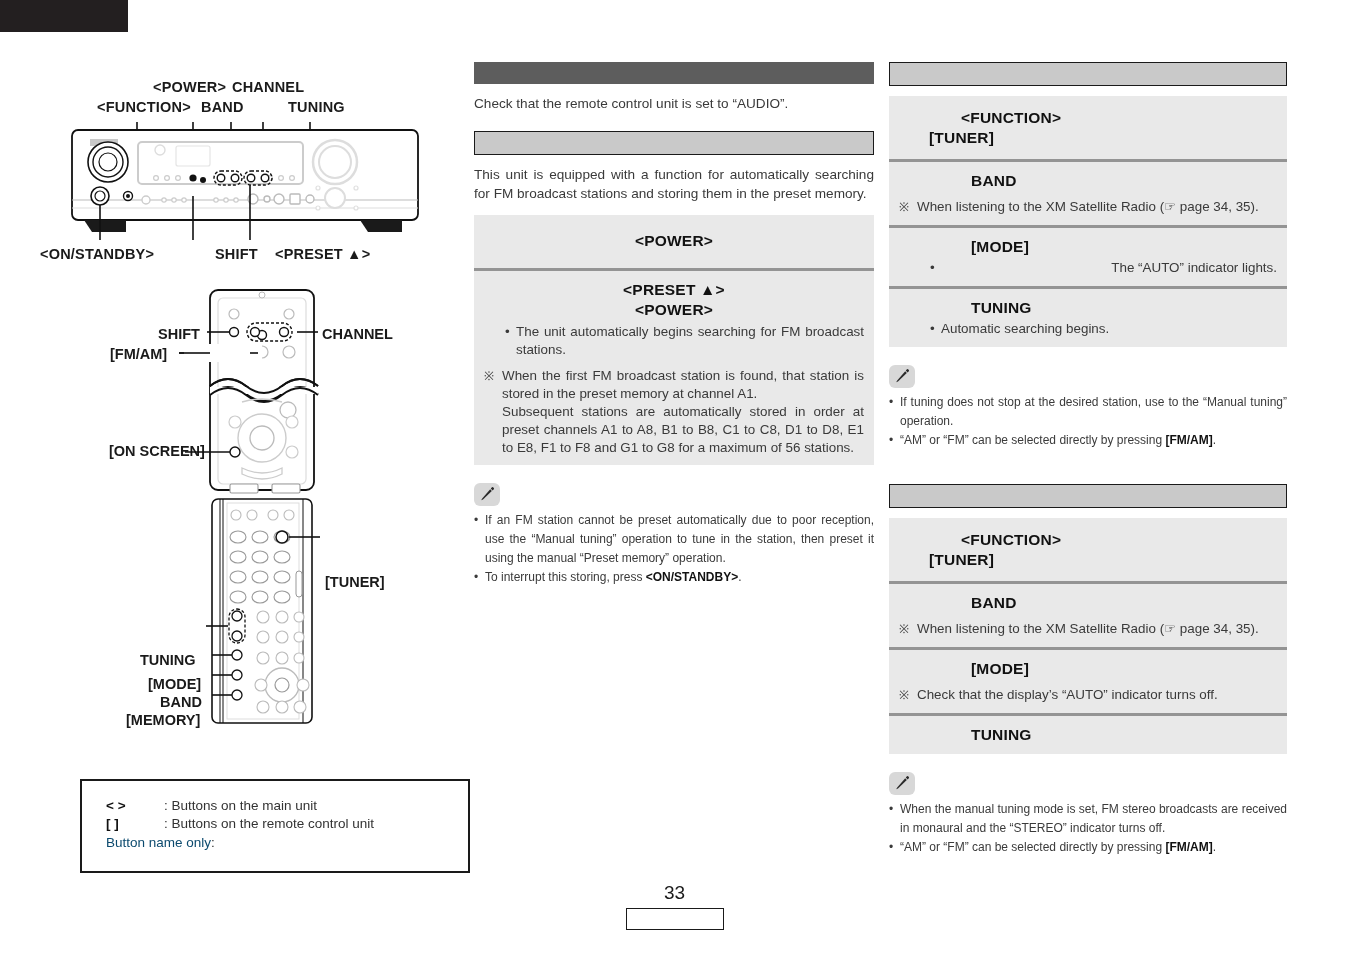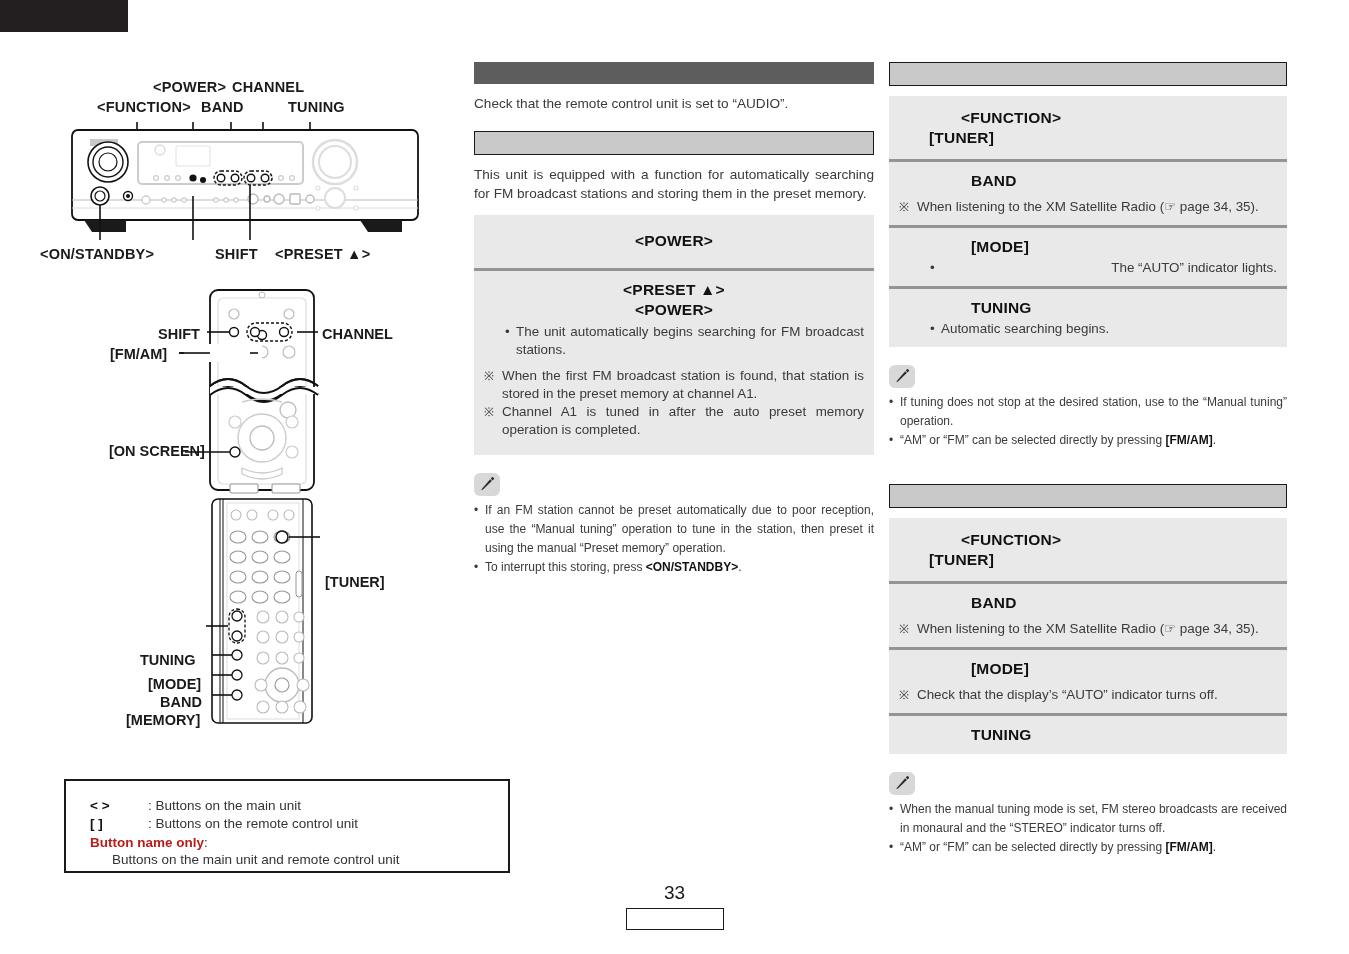--- a/index.html
+++ b/index.html
@@ -21,28 +21,28 @@
 
   .unit-wrap{position:relative;margin-top:2px;}
   .unit-callouts-bot{position:relative;height:26px;}
 
   
   .remote-block{position:relative;margin-top:14px;}
   .rl{position:absolute;font-weight:bold;font-size:14.5px;white-space:nowrap;}
 
   
   .legend{
-    position:absolute;left:64px;top:779px;width:446px;height:94px;
+    position:absolute;left:80px;top:779px;width:390px;height:94px;
     border:2.5px solid #1a1a1a;background:#fff;box-sizing:border-box;
     padding:16px 10px 10px 24px;
   }
   .legend-row{font-size:13.5px;line-height:17.5px;color:#333;white-space:nowrap;}
   .legend-row .sym{display:inline-block;width:58px;font-weight:bold;color:#111;}
   .legend-row .sym2{display:inline-block;width:58px;font-weight:bold;color:#111;}
-  .legend-strong{font-weight:bold;font-size:13.5px;color:#b91c1c;}
+  .legend-strong{font-weight:normal;font-size:13.5px;color:#0c4a6e;}
   .legend-indent{padding-left:22px;font-size:13.5px;line-height:18px;color:#333;}
 
   
   .col-mid{position:absolute;left:474px;top:62px;width:400px;}
   .col-right{position:absolute;left:889px;top:62px;width:398px;}
 
   .hdr-dark{height:22px;background:#5d5d5d;width:100%;box-sizing:border-box;}
   .hdr-light{height:24px;background:#c9c9c9;border:1.5px solid #1a1a1a;box-sizing:border-box;width:100%;}
 
   .body-text{
@@ -338,42 +338,41 @@
   <div class="legend">
     <div class="legend-row">
       <span class="sym">&lt;    &gt;</span><span>: Buttons on the main unit</span>
     </div>
     <div class="legend-row">
       <span class="sym2">[     ]</span><span>: Buttons on the remote control unit</span>
     </div>
     <div style="margin-top:1px;">
       <span class="legend-strong">Button name only</span><span style="font-size:13.5px;color:#333;">:</span>
     </div>
-    <div class="legend-indent">Buttons on the main unit and remote control unit</div>
   </div>
 
   <div class="col-mid">
     <div class="hdr-dark"></div>
     <p class="body-text nojust">Check that the remote control unit is set to “AUDIO”.</p>
 
     <div style="height:18px;"></div>
     <div class="hdr-light"></div>
     <p class="body-text">This unit is equipped with a function for automatically searching for FM broadcast stations and storing them in the preset memory.</p>
 
     <div class="steps">
       <div class="step" style="padding-top:16px;padding-bottom:17px;">
         <div class="step-title">&lt;POWER&gt;</div>
       </div>
-      <div class="step" style="padding-bottom:16px;">
+      <div class="step" style="padding-bottom:8px;">
         <div class="step-title">
           <span style="display:inline-block;width:200px;text-align:center;">&lt;PRESET ▲&gt;</span><span style="display:inline-block;width:190px;text-align:center;">&lt;POWER&gt;</span>
         </div>
         <div class="step-body bullet" style="margin-left:20px;">The unit automatically begins searching for FM broadcast stations.</div>
         <div class="step-body note-mark" style="margin-top:8px;">When the first FM broadcast station is found, that station is stored in the preset memory at channel A1.</div>
-        <div class="step-body note-mark" style="margin-top:0;">Channel A1 is tuned in after the auto preset memory operation is completed.</div>
+        <div class="step-body" style="margin-top:0;padding-left:18px;">Subsequent stations are automatically stored in order at preset channels A1 to A8, B1 to B8, C1 to C8, D1 to D8, E1 to E8, F1 to F8 and G1 to G8 for a maximum of 56 stations.</div>
       </div>
     </div>
 
     <div class="memo">
       <div class="memo-icon">
         <svg width="17" height="15" viewBox="0 0 17 15">
           <path d="M3.2,11.6 L2.2,13.2 L4.0,12.4 L12.8,4.0 L11.2,2.2 Z" fill="#2a2a2a"></path>
           <path d="M11.8,1.6 L13.6,3.4 L14.6,2.4 a1.2,1.2 0 0 0 0,-1.7 l-0.2,-0.2 a1.2,1.2 0 0 0 -1.7,0 Z" fill="#2a2a2a"></path>
         </svg>
       </div>

